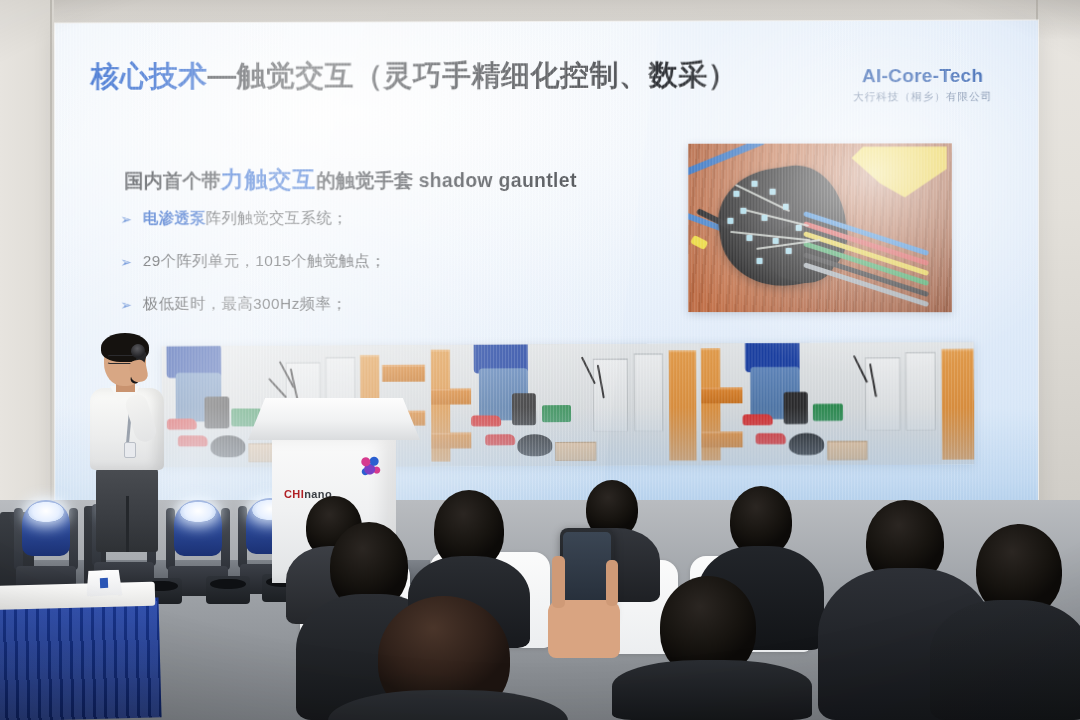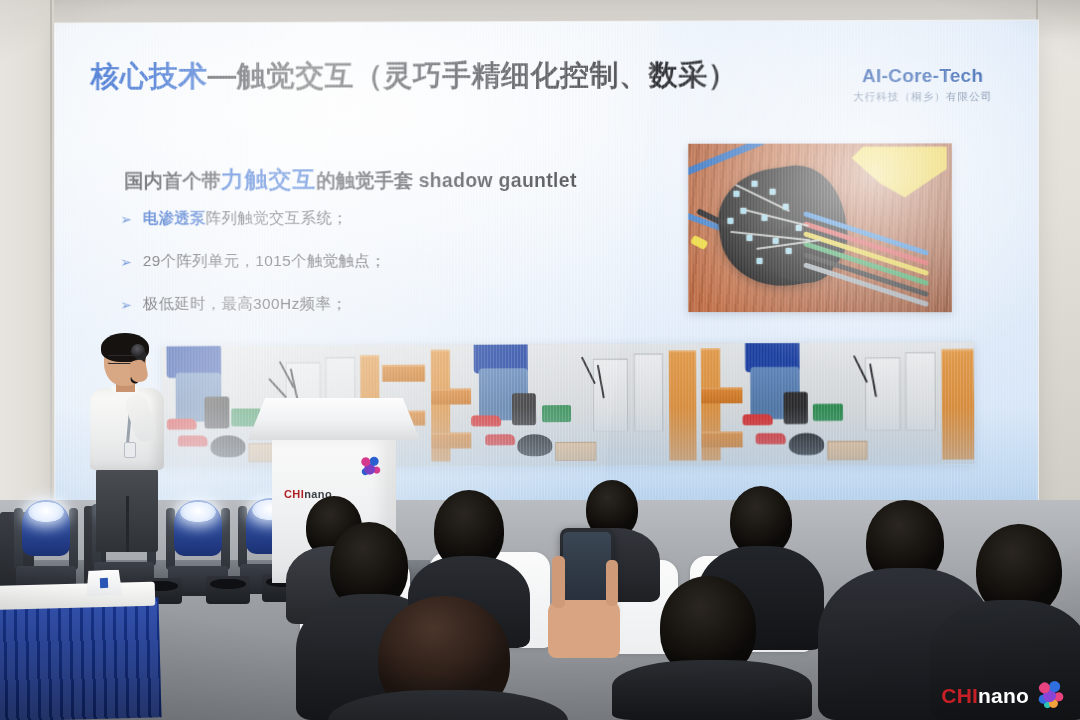--- a/index.html
+++ b/index.html
@@ -705,20 +705,14 @@
 
   <div class="phone" style="left:560px;top:528px;width:54px;height:94px">
     <div class="pscreen"></div>
   </div>
   <div class="hand" style="left:548px;top:600px;width:72px;height:58px"></div>
   <div class="finger" style="left:552px;top:556px;width:13px;height:52px"></div>
   <div class="finger" style="left:606px;top:560px;width:12px;height:46px"></div>
 
   <div class="vignette"></div>
 
-  <div class="watermark">
-    <div class="wm-text">
-      <span class="chi">CHI</span><span class="nano">nano</span>
-    </div>
-    <div class="wm-mark"></div>
-  </div>
 
 </div>
 
 </body></html>

